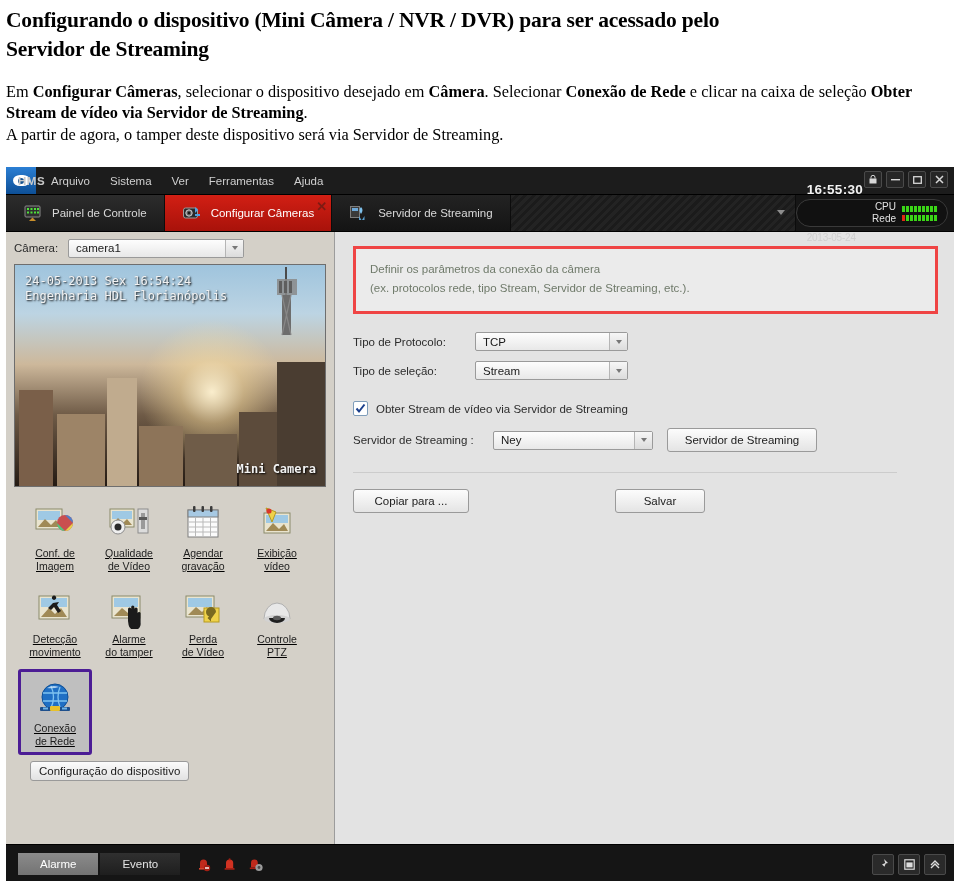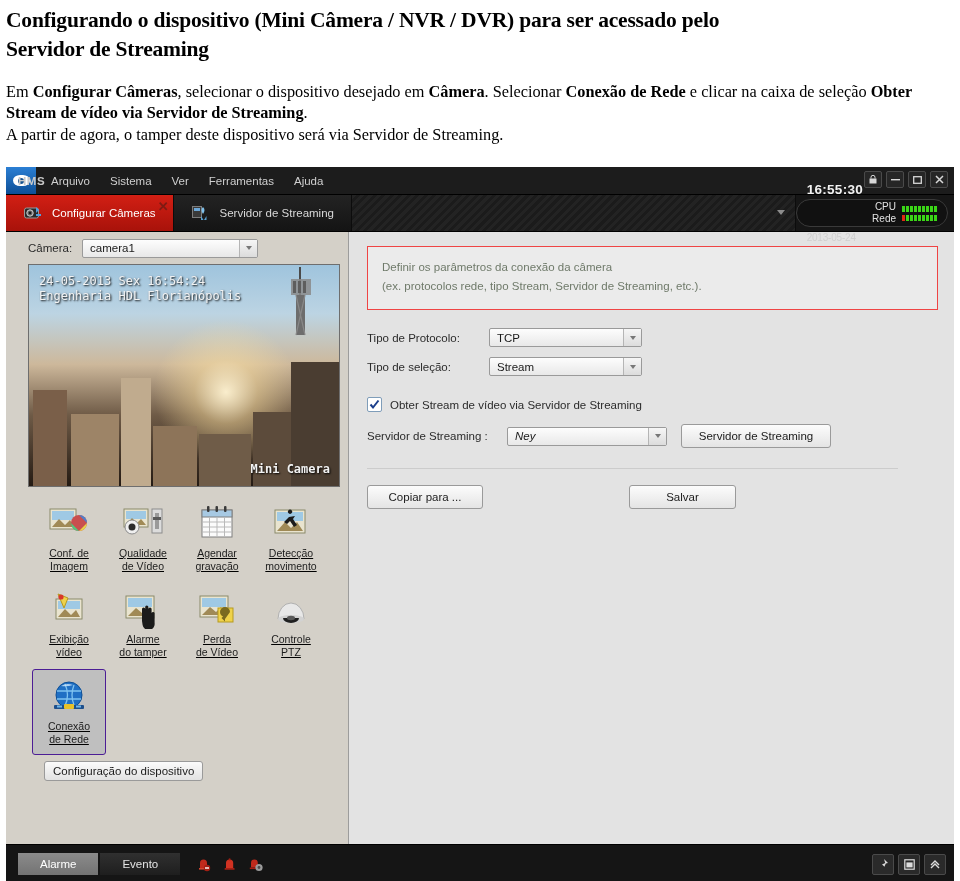--- a/index.html
+++ b/index.html
@@ -108,21 +108,21 @@
   .bar{display:flex;gap:1px;}
   .seg{width:3px;height:6px;background:#3bd617;}
   .seg.red{background:#e02a12;}
 
   
   .content{
     display:flex;height:612px;background:#d4d0c8;
   }
   .leftpane{
     width:328px;background:#d4d0c8;border-right:1px solid #9c9c9c;
-    display:flex;flex-direction:column;margin-left:14px;
+    display:flex;flex-direction:column;
   }
   .camrow{
     display:flex;align-items:center;gap:10px;height:32px;padding:0 8px;
     background:#d4d0c8;
   }
   .camrow .lbl{font-size:11.5px;color:#2a2a2a;}
   .sel{
     position:relative;background:linear-gradient(180deg,#fdfdfd,#e8e8e8);
     border:1px solid #9a9a9a;border-radius:2px;height:19px;
     display:flex;align-items:center;padding:0 18px 0 7px;
@@ -164,64 +164,64 @@
 
   .iconwrap{flex:1;padding:10px 0 0 12px;position:relative;}
   .icongrid{display:flex;flex-wrap:wrap;width:300px;}
   .iconcell{
     width:74px;height:86px;display:flex;flex-direction:column;
     align-items:center;padding-top:8px;box-sizing:border-box;
     border-radius:3px;
     text-decoration:underline;
   }
   .iconcell.selected{
-    background:#bfbfbf;border:1px solid #4c1d95;
+    background:#bfbfbf;border:3px solid #4c1d95;
   }
   .iconart{width:42px;height:38px;position:relative;margin-bottom:4px;}
   .iclabel{
     font-size:10.5px;color:#1d1d1d;text-align:center;line-height:12.5px;
   }
   .devbtn{
     display:inline-block;margin:6px 0 0 12px;
     background:linear-gradient(180deg,#fbfbfb,#e2e2e2);
     border:1px solid #9a9a9a;border-radius:3px;
     font-size:11.5px;color:#1b1b1b;padding:3px 8px;
   }
 
   
   .rightpane{flex:1;background:#e3e3e3;padding:14px 16px 0 18px;box-sizing:border-box;}
   .hintbox{
-    background:#ebebeb;border:1px solid #ef4444;
+    background:#ebebeb;border:3px solid #ef4444;
     padding:11px 14px 13px 14px;margin-bottom:18px;
   }
   .hint{font-size:11.5px;color:#6f7a6a;line-height:19px;}
   .frow{display:flex;align-items:center;margin-bottom:10px;}
   .frow .flbl{width:122px;font-size:11.5px;color:#2c2c2c;}
   .fsel{width:153px;}
   .checkrow{display:flex;align-items:center;gap:8px;margin:21px 0 12px 0;}
   .cbox{
     width:13px;height:13px;background:#fff;border:1px solid #7f9db9;
     border-radius:2px;position:relative;flex:0 0 auto;
   }
   .cbox svg{position:absolute;left:1px;top:1px;}
   .cblabel{font-size:11.5px;color:#2c2c2c;}
   .srow{display:flex;align-items:center;margin-bottom:4px;}
   .srow .flbl{width:140px;font-size:11.5px;color:#2c2c2c;}
-  .ssel{width:160px;font-style:italic;}
+  .ssel{width:160px;}
   .btn{
     background:linear-gradient(180deg,#fcfcfc,#e4e4e4);
     border:1px solid #9a9a9a;border-radius:3px;
     font-size:11.5px;color:#1b1b1b;padding:5px 14px;
     text-align:center;box-sizing:border-box;
   }
   .streambtn{margin-left:14px;width:150px;}
   .divider{height:1px;background:#cccccc;margin:20px 0 16px 0;width:93%;}
   .actionrow{display:flex;align-items:center;}
   .copybtn{width:116px;}
-  .savebtn{width:107px;margin-left:146px;}
+  .savebtn{width:90px;margin-left:146px;}
 
   
   .bottombar{
     height:38px;background:#151515;display:flex;align-items:center;
     padding-left:12px;position:relative;border-top:1px solid #000;
   }
   .bbtab{
     font-size:11.5px;color:#e3e3e3;padding:5px 22px;margin-right:2px;
     background:linear-gradient(180deg,#303030,#1e1e1e);
   }
@@ -283,20 +283,37 @@
       </div>
       <div class="wc">
         <svg width="9" height="9" viewBox="0 0 9 9">
             <path d="M1 1 L8 8 M8 1 L1 8" stroke="#d8d8d8" stroke-width="1.5"></path>
           </svg>
       </div>
     </div>
   </div>
 
   <div class="tabbar">
+    <div class="tab">
+      <svg class="tico" viewBox="0 0 20 17">
+        <rect x="2" y="1" width="15" height="11" rx="1" fill="#2f2f2f" stroke="#8a8a8a"></rect>
+        <g fill="#4fe03a">
+            <rect x="4" y="3" width="2" height="2"></rect>
+            <rect x="7.5" y="3" width="2" height="2"></rect>
+            <rect x="11" y="3" width="2" height="2"></rect>
+            <rect x="14" y="3" width="2" height="2"></rect>
+            <rect x="4" y="6.5" width="2" height="2"></rect>
+            <rect x="7.5" y="6.5" width="2" height="2"></rect>
+            <rect x="11" y="6.5" width="2" height="2"></rect>
+            <rect x="14" y="6.5" width="2" height="2"></rect>
+          </g>
+        <path d="M6 16 L9.5 12.5 L13 16 Z" fill="#c98f2a"></path>
+      </svg>
+      <span>Painel de Controle</span>
+    </div>
     <div class="tab active">
       <svg class="tico" viewBox="0 0 20 17">
         <rect x="1.5" y="3" width="14" height="10" rx="2" fill="#2a2a2a" stroke="#9a9a9a"></rect>
         <circle cx="7" cy="8" r="3.2" fill="#6d6d6d" stroke="#cfcfcf"></circle>
         <circle cx="7" cy="8" r="1.4" fill="#1a1a1a"></circle>
         <path d="M13 2 l3 3 l-3 3" fill="#4f9fe0"></path>
         <rect x="13" y="9" width="5" height="2" fill="#4f9fe0"></rect>
       </svg>
       <span>Configurar Câmeras</span>
       <span class="closex">✕</span>
@@ -439,40 +456,40 @@
                     <path d="M6 17 H36 M6 22 H36 M6 27 H36 M13.5 12 V32 M21 12 V32 M28.5 12 V32"></path>
                   </g>
                 </svg>
             </div>
             <div class="iclabel"><span>Agendar</span><br><span>gravação</span></div>
           </div>
 
           <div class="iconcell">
             <div class="iconart">
               <svg viewBox="0 0 42 38">
-                  <rect x="5" y="5" width="30" height="23" fill="#e9e4cf" stroke="#8a8a6a"></rect>
-                  <rect x="7" y="7" width="26" height="9" fill="#9fc9e4"></rect>
-                  <path d="M7 26 l8 -9 l6 6 l6 -6 l6 9 Z" fill="#a08a56"></path>
-                  <path d="M20 9 a2.2 2.2 0 1 1 .1 0 M19 12 l-5 5 l3 2 l3 -3 l4 6 l3 -2 l-4 -6 l2 -3 Z" fill="#1b1b1b"></path>
-                </svg>
-            </div>
-            <div class="iclabel"><span>Detecção</span><br><span>movimento</span></div>
-          </div>
-
-          <div class="iconcell">
-            <div class="iconart">
-              <svg viewBox="0 0 42 38">
                   <rect x="8" y="8" width="26" height="20" fill="#e9e4cf" stroke="#8a8a6a"></rect>
                   <rect x="10" y="10" width="22" height="8" fill="#9fc9e4"></rect>
                   <path d="M10 26 l7 -8 l6 6 l5 -5 l4 7 Z" fill="#a08a56"></path>
                   <path d="M10 3 l10 4 l-4 10 Z" fill="#efd24a" stroke="#b59a20"></path>
                   <circle cx="13" cy="6" r="2.6" fill="#d9372a"></circle>
                 </svg>
             </div>
             <div class="iclabel"><span>Exibição</span><br><span>vídeo</span></div>
+          </div>
+
+          <div class="iconcell">
+            <div class="iconart">
+              <svg viewBox="0 0 42 38">
+                  <rect x="5" y="5" width="30" height="23" fill="#e9e4cf" stroke="#8a8a6a"></rect>
+                  <rect x="7" y="7" width="26" height="9" fill="#9fc9e4"></rect>
+                  <path d="M7 26 l8 -9 l6 6 l6 -6 l6 9 Z" fill="#a08a56"></path>
+                  <path d="M20 9 a2.2 2.2 0 1 1 .1 0 M19 12 l-5 5 l3 2 l3 -3 l4 6 l3 -2 l-4 -6 l2 -3 Z" fill="#1b1b1b"></path>
+                </svg>
+            </div>
+            <div class="iclabel"><span>Detecção</span><br><span>movimento</span></div>
           </div>
 
           <div class="iconcell">
             <div class="iconart">
               <svg viewBox="0 0 42 38">
                   <rect x="4" y="5" width="28" height="22" fill="#e9e4cf" stroke="#8a8a6a"></rect>
                   <rect x="6" y="7" width="24" height="9" fill="#9fc9e4"></rect>
                   <path d="M6 25 l8 -8 l6 5 l5 -5 l5 8 Z" fill="#a08a56"></path>
                   <path d="M20 30 l0 -12 a1.6 1.6 0 0 1 3.2 0 l0 8 l0 -10 a1.6 1.6 0 0 1 3.2 0 l0 10 l0 -8 a1.6 1.6 0 0 1 3.2 0 l0 9 l0 -5 a1.6 1.6 0 0 1 3 0 l0 10 a6 6 0 0 1 -12 2 Z" fill="#1b1b1b"></path>
                 </svg>

